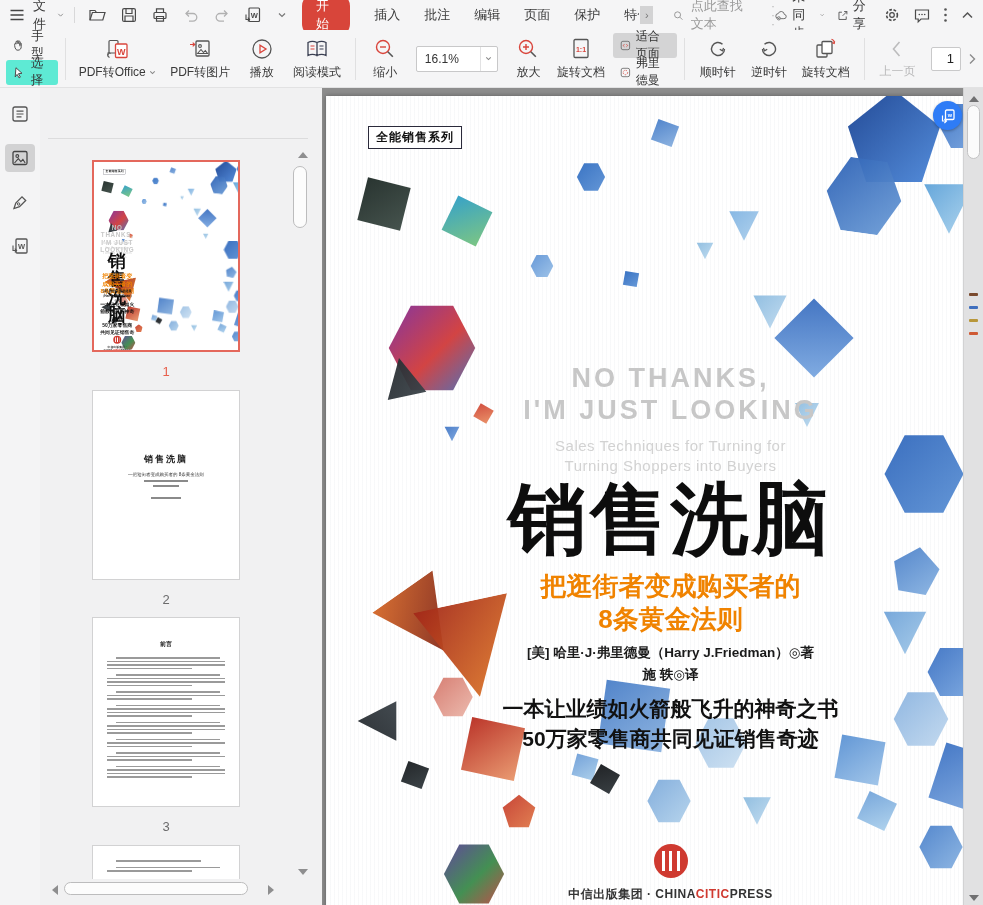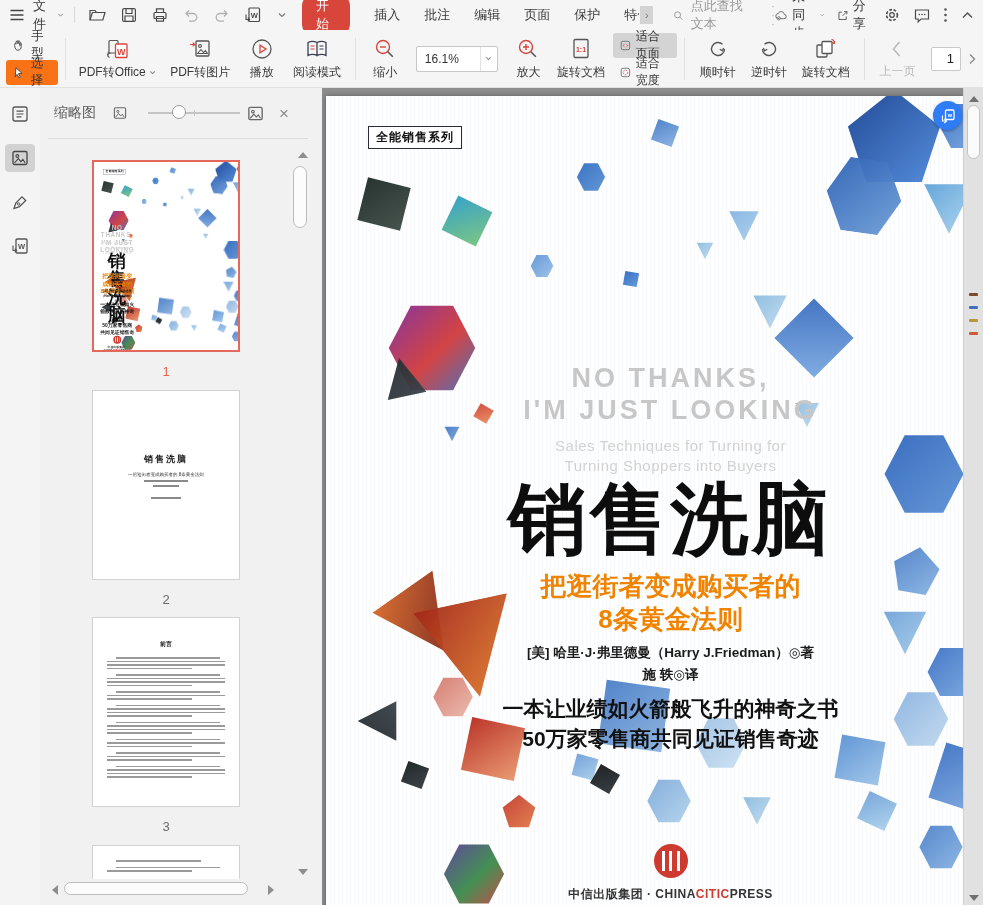--- a/index.html
+++ b/index.html
@@ -22,21 +22,21 @@
   #searchbox{display:flex;align-items:center;margin-left:20px;color:#9a9a9a}
   #searchbox .ph{margin-left:7px;font-size:13px}
   #searchbox .dots{margin-left:26px;color:#b5b5b5;letter-spacing:0;font-size:12px;line-height:9px}
   .mb-right{display:flex;align-items:center;margin-left:auto;gap:12px}
   .mb-right .lbl{font-size:13px;color:#3a3a3a;margin-left:4px}
   
   #toolbar{position:absolute;left:0;top:30px;width:983px;height:58px;background:#f5f5f6;
            border-bottom:1px solid #e2e2e3;display:flex;align-items:center;padding:0 6px;box-sizing:border-box}
   .tool-col{display:flex;flex-direction:column;gap:2px;width:66px}
   .tool-row{display:flex;align-items:center;height:25px;padding:0 6px;border-radius:3px;font-size:12.5px;color:#333;gap:6px}
-  .tool-row.sel{background:#f97316}
+  .tool-row.sel{background:#5eead4}
   .bigbtn{display:flex;flex-direction:column;align-items:center;justify-content:center;gap:3px;
           font-size:12px;color:#3a3a3a;padding:0 6px;white-space:nowrap}
   .bigbtn .cap{display:flex;align-items:center;gap:2px}
   .tb-div{width:1px;height:42px;background:#e0e0e1;margin:0 7px}
   #zoomselect{width:102px;height:24px;background:#fff;border:1px solid #c8c8c9;border-radius:2px;
               display:flex;align-items:center;margin:0 8px;font-size:12px;color:#333}
   #zoomselect .zv{flex:1;padding-left:8px}
   #zoomselect .caret{width:16px;height:100%;display:flex;align-items:center;justify-content:center;border-left:1px solid #e2e2e3}
   .fit-col{display:flex;flex-direction:column;gap:2px;margin-left:2px}
   .fit-row{display:flex;align-items:center;height:25px;gap:5px;padding:0 7px;border-radius:3px;font-size:12px;color:#333}
@@ -347,21 +347,21 @@
         <rect x="1.8" y="1.8" width="12.4" height="12.4" rx="2.5" fill="none" stroke="#666" stroke-width="1.2"></rect>
         <path d="M4.6 8l2-2M4.6 8l2 2M11.4 8l-2-2M11.4 8l-2 2" stroke="#d9453c" stroke-width="1.2" fill="none"></path>
       </svg>
       <span>适合页面</span>
     </div>
     <div class="fit-row">
       <svg width="15" height="15" viewBox="0 0 16 16">
         <rect x="1.8" y="1.8" width="12.4" height="12.4" rx="2.5" fill="none" stroke="#666" stroke-width="1.2"></rect>
         <circle cx="8" cy="8" r="3.3" fill="none" stroke="#d9453c" stroke-width="1.2" stroke-dasharray="2 1.6"></circle>
       </svg>
-      <span>适合宽度</span>
+      <span>弗里德曼</span>
     </div>
   </div>
   <div class="tb-div"></div>
   <div class="bigbtn" style="width:50px">
     <svg width="24" height="24" viewBox="0 0 24 24">
       <path d="M18.5 12a6.5 6.5 0 11-2-4.7" fill="none" stroke="#555" stroke-width="1.4"></path>
       <path d="M17.6 11l-1.2 2.9-2.6-1.7" fill="none" stroke="#555" stroke-width="1.3"></path>
     </svg>
     <span>顺时针</span>
   </div>
@@ -420,44 +420,20 @@
   <div class="strip-btn">
     <svg width="20" height="20" viewBox="0 0 20 20">
       <rect x="6" y="3" width="11" height="14" rx="1" fill="none" stroke="#555" stroke-width="1.3"></rect>
       <text x="11.5" y="12.8" font-size="7.5" font-weight="bold" fill="#555" text-anchor="middle">W</text>
       <path d="M3 9.5v5h3.6M4.8 12.6L6.6 14.5 4.8 16.3" fill="none" stroke="#555" stroke-width="1.1"></path>
     </svg>
   </div>
 </div>
 
 <div id="panel">
-  <div id="panel-header">
-    <span id="panel-title">缩略图</span>
-    <span style="margin-left:16px">
-      <svg width="16" height="16" viewBox="0 0 20 20">
-          <rect x="3" y="3.5" width="14" height="13" rx="1.5" fill="none" stroke="#666" stroke-width="1.4"></rect>
-          <circle cx="7.3" cy="8" r="1.4" fill="none" stroke="#666" stroke-width="1.2"></circle>
-          <path d="M4.5 15l3.8-4.3 2.6 3 2-2.2 2.3 3.5" fill="none" stroke="#666" stroke-width="1.2"></path>
-        </svg>
-    </span>
-    <span class="slider">
-      <span class="track">
-        <span class="tick"></span>
-        <span class="handle"></span>
-      </span>
-    </span>
-    <span>
-      <svg width="19" height="19" viewBox="0 0 20 20">
-          <rect x="3" y="3.5" width="14" height="13" rx="1.5" fill="none" stroke="#666" stroke-width="1.4"></rect>
-          <circle cx="7.3" cy="8" r="1.4" fill="none" stroke="#666" stroke-width="1.2"></circle>
-          <path d="M4.5 15l3.8-4.3 2.6 3 2-2.2 2.3 3.5" fill="none" stroke="#666" stroke-width="1.2"></path>
-        </svg>
-    </span>
-    <span id="panel-close">×</span>
-  </div>
   <div id="panel-hr"></div>
 
   <div class="thumb sel" style="top:72px;height:192px">
     <div id="thumb1-page">
         <div id="cover-mini" style="transform: scale(0.2323); transform-origin: 0px 0px;">
       <div id="cover-shapes">
             <div class="shape" style="left: 36px; top: 86px; width: 44px; height: 44px; transform: rotate(14deg); background: linear-gradient(135deg, rgb(30, 42, 38), rgb(60, 74, 68));"></div>
             <div class="shape" style="left: 122px; top: 106px; width: 38px; height: 38px; transform: rotate(26deg); background: linear-gradient(135deg, rgb(46, 158, 196), rgb(116, 194, 126));"></div>
             <div class="shape" style="left: 520px; top: -8px; width: 96px; height: 96px; transform: rotate(0deg); background: linear-gradient(135deg, rgb(22, 63, 143), rgb(76, 136, 218)); clip-path: polygon(50% 2%, 98% 40%, 79% 98%, 21% 98%, 2% 40%);"></div>
             <div class="shape" style="left: 612px; top: 6px; width: 48px; height: 48px; transform: rotate(0deg); background: linear-gradient(135deg, rgb(58, 112, 194), rgb(122, 167, 224)); clip-path: polygon(27% 4%, 73% 4%, 97% 50%, 73% 96%, 27% 96%, 3% 50%);"></div>

